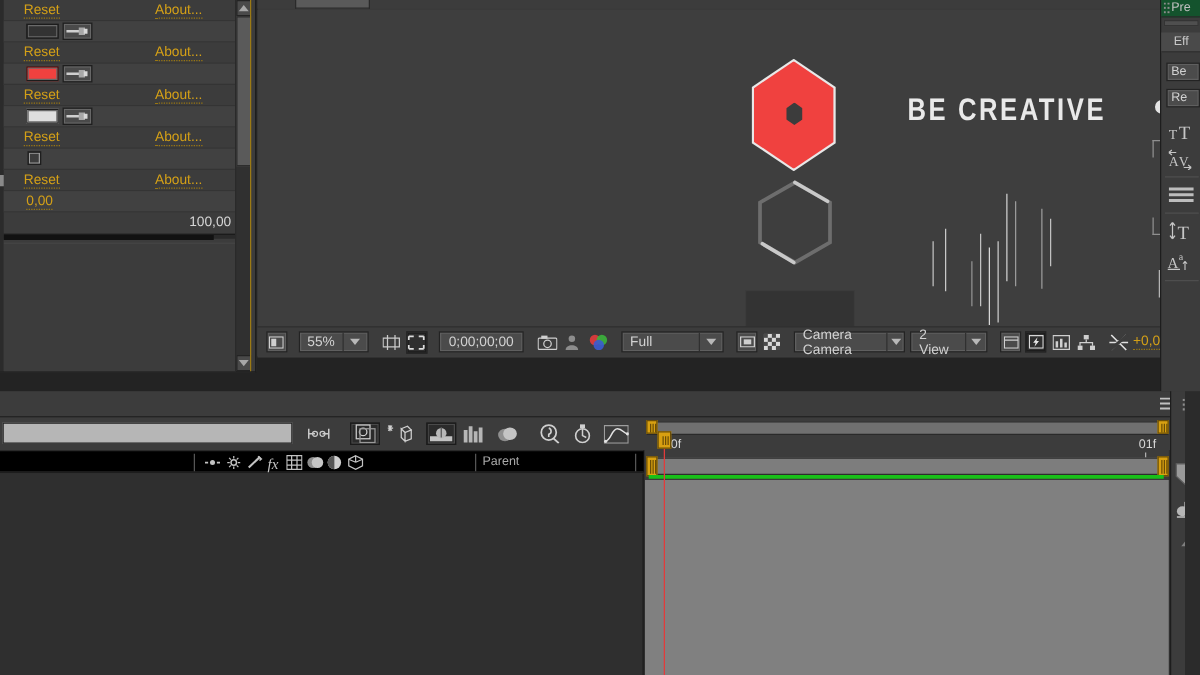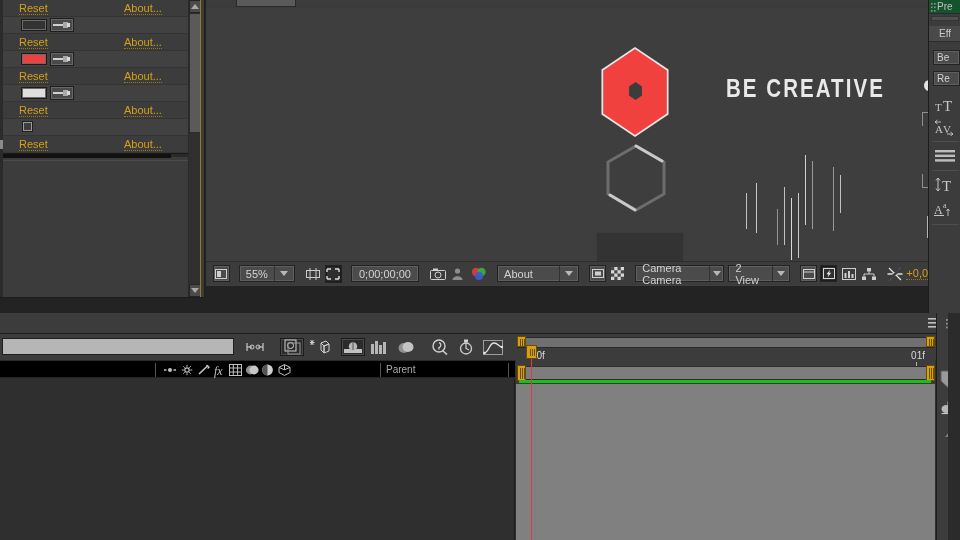--- a/index.html
+++ b/index.html
@@ -401,20 +401,26 @@
         <span class="ec-about">About...</span>
       </div>
       <div class="ec-row alt">
         <span class="ec-checkbox"></span>
       </div>
 
       <div class="ec-row">
         <span class="ec-reset">Reset</span>
         <span class="ec-about">About...</span>
       </div>
+      <div class="ec-row alt">
+        <span class="ec-val-orange">0,00</span>
+      </div>
+      <div class="ec-row" style="border-bottom:none;">
+        <span class="ec-val-white">100,00</span>
+      </div>
 
       <div class="ec-slider-row">
         <div class="ec-slider-track">
           <div class="ec-slider-fill"></div>
         </div>
       </div>
       <div class="ec-divider"></div>
       <div class="ec-body-fill"></div>
     </div>
 
@@ -534,21 +540,21 @@
       </div>
       <div class="tb-btn flat" style="width:22px">
         <svg width="16" height="13">
             <circle cx="5" cy="5" r="4.2" fill="#d23b3b"></circle>
             <circle cx="10.5" cy="5" r="4.2" fill="#3bb23b" opacity="0.9"></circle>
             <circle cx="8" cy="9" r="4.2" fill="#3b5bd2" opacity="0.9"></circle>
           </svg>
       </div>
       <div class="tb-spacer"></div>
       <div class="tb-field" style="width:96px">
-        <span class="val">About</span>
+        <span class="val">Full</span>
         <span class="sep" style="margin-left:auto"></span>
         <span class="caret">
             <span class="caret-dn"></span>
           </span>
       </div>
       <div class="tb-spacer"></div>
       <div class="tb-btn" style="width:17px">
         <svg width="12" height="9">
             <rect x="0.5" y="0.5" width="11" height="8" fill="none" stroke="#cfcfcf"></rect>
             <rect x="3" y="2.5" width="6" height="4" fill="#cfcfcf"></rect>

